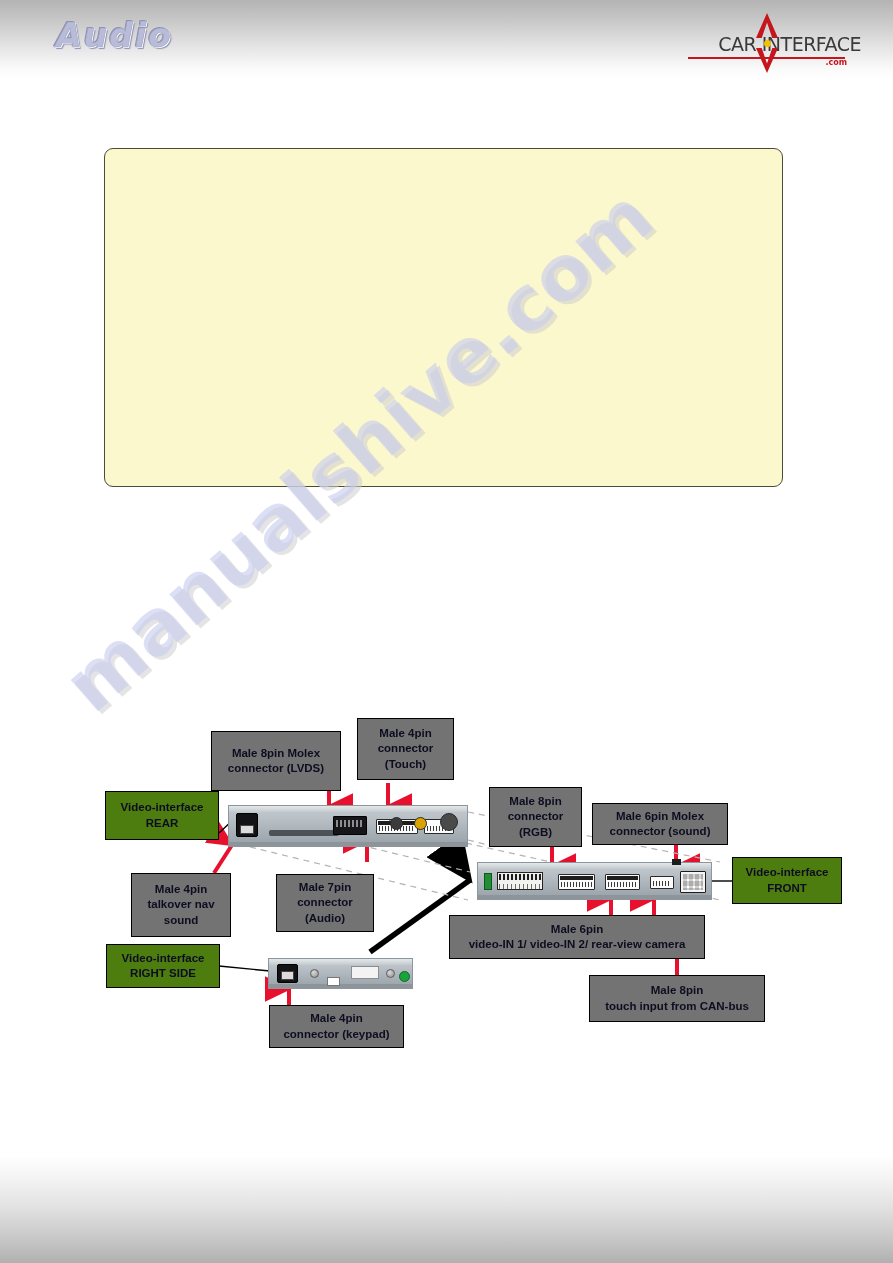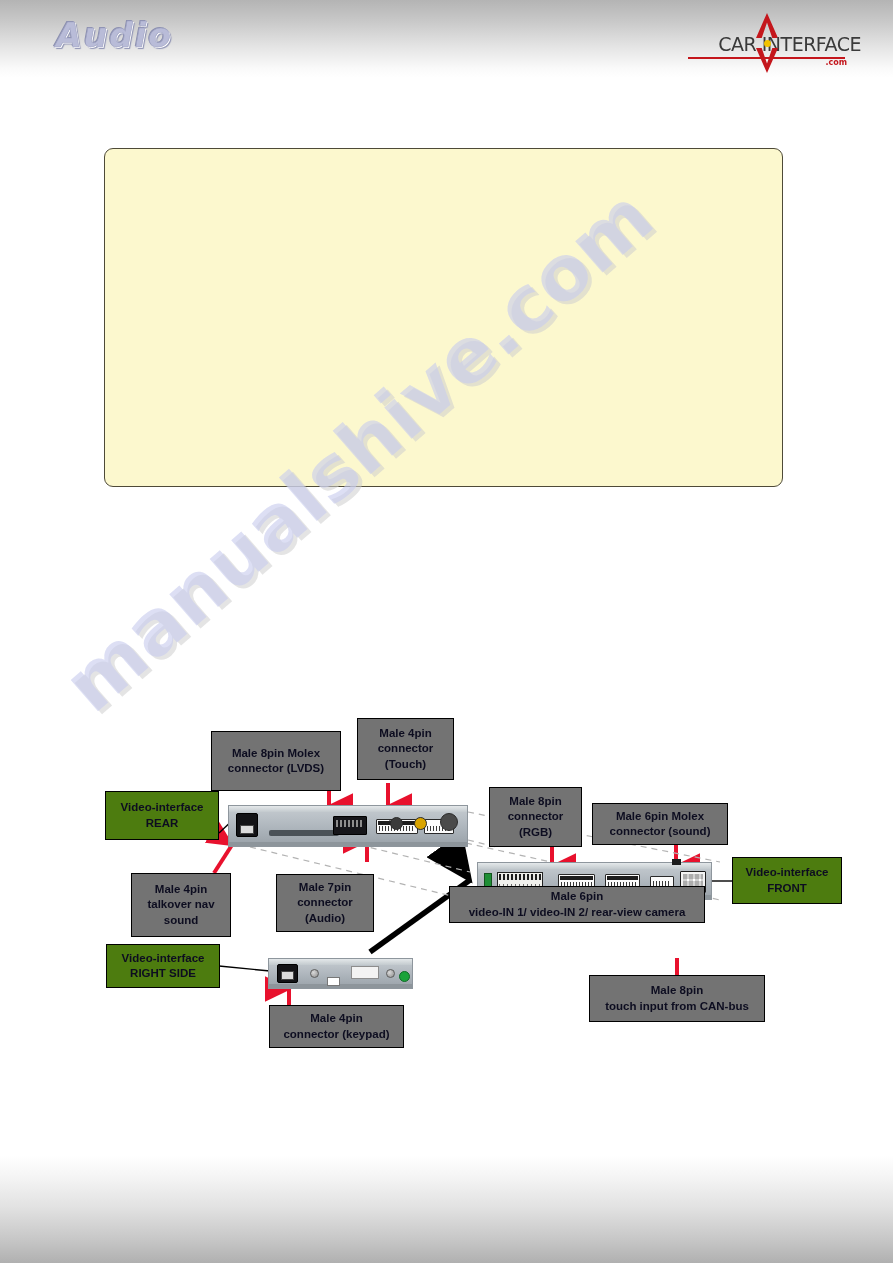--- a/index.html
+++ b/index.html
@@ -503,21 +503,21 @@
   <div class="callout" style="left:489px; top:787px; width:93px; height:60px;">Male 8pin
 connector
 (RGB)</div>
 
   <div class="callout" style="left:592px; top:803px; width:136px; height:42px;">Male 6pin Molex
 connector (sound)</div>
 
   <div class="callout white" style="left:732px; top:857px; width:110px; height:47px;">Video-interface
 FRONT</div>
 
-  <div class="callout" style="left:449px; top:886px; width:256px; height:37px;">Male 6pin
+  <div class="callout" style="left:449px; top:915px; width:256px; height:44px;">Male 6pin
 video-IN 1/ video-IN 2/ rear-view camera</div>
 
   <div class="callout" style="left:589px; top:975px; width:176px; height:47px;">Male 8pin
 touch input from CAN-bus</div>
 
   <div class="callout white" style="left:106px; top:944px; width:114px; height:44px;">Video-interface
 RIGHT SIDE</div>
 
   <div class="callout" style="left:269px; top:1005px; width:135px; height:43px;">Male 4pin
 connector (keypad)</div>

